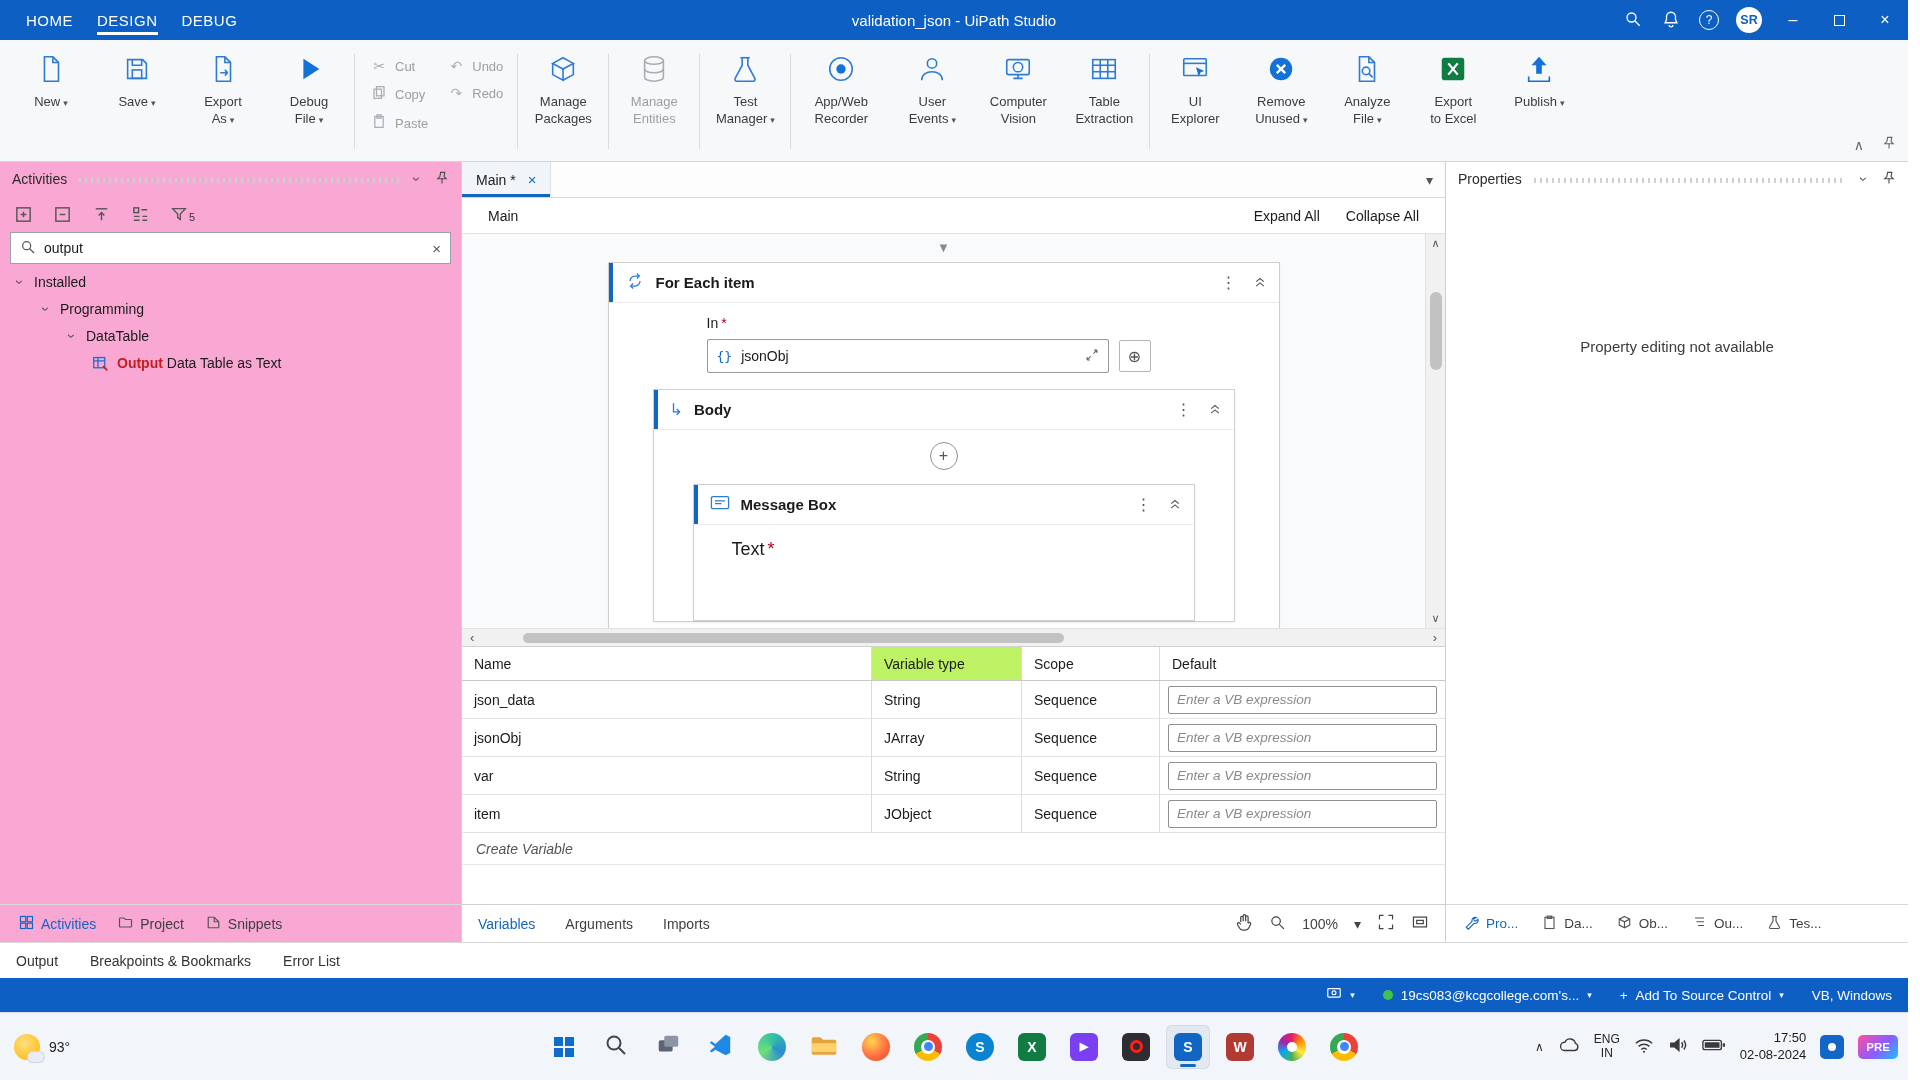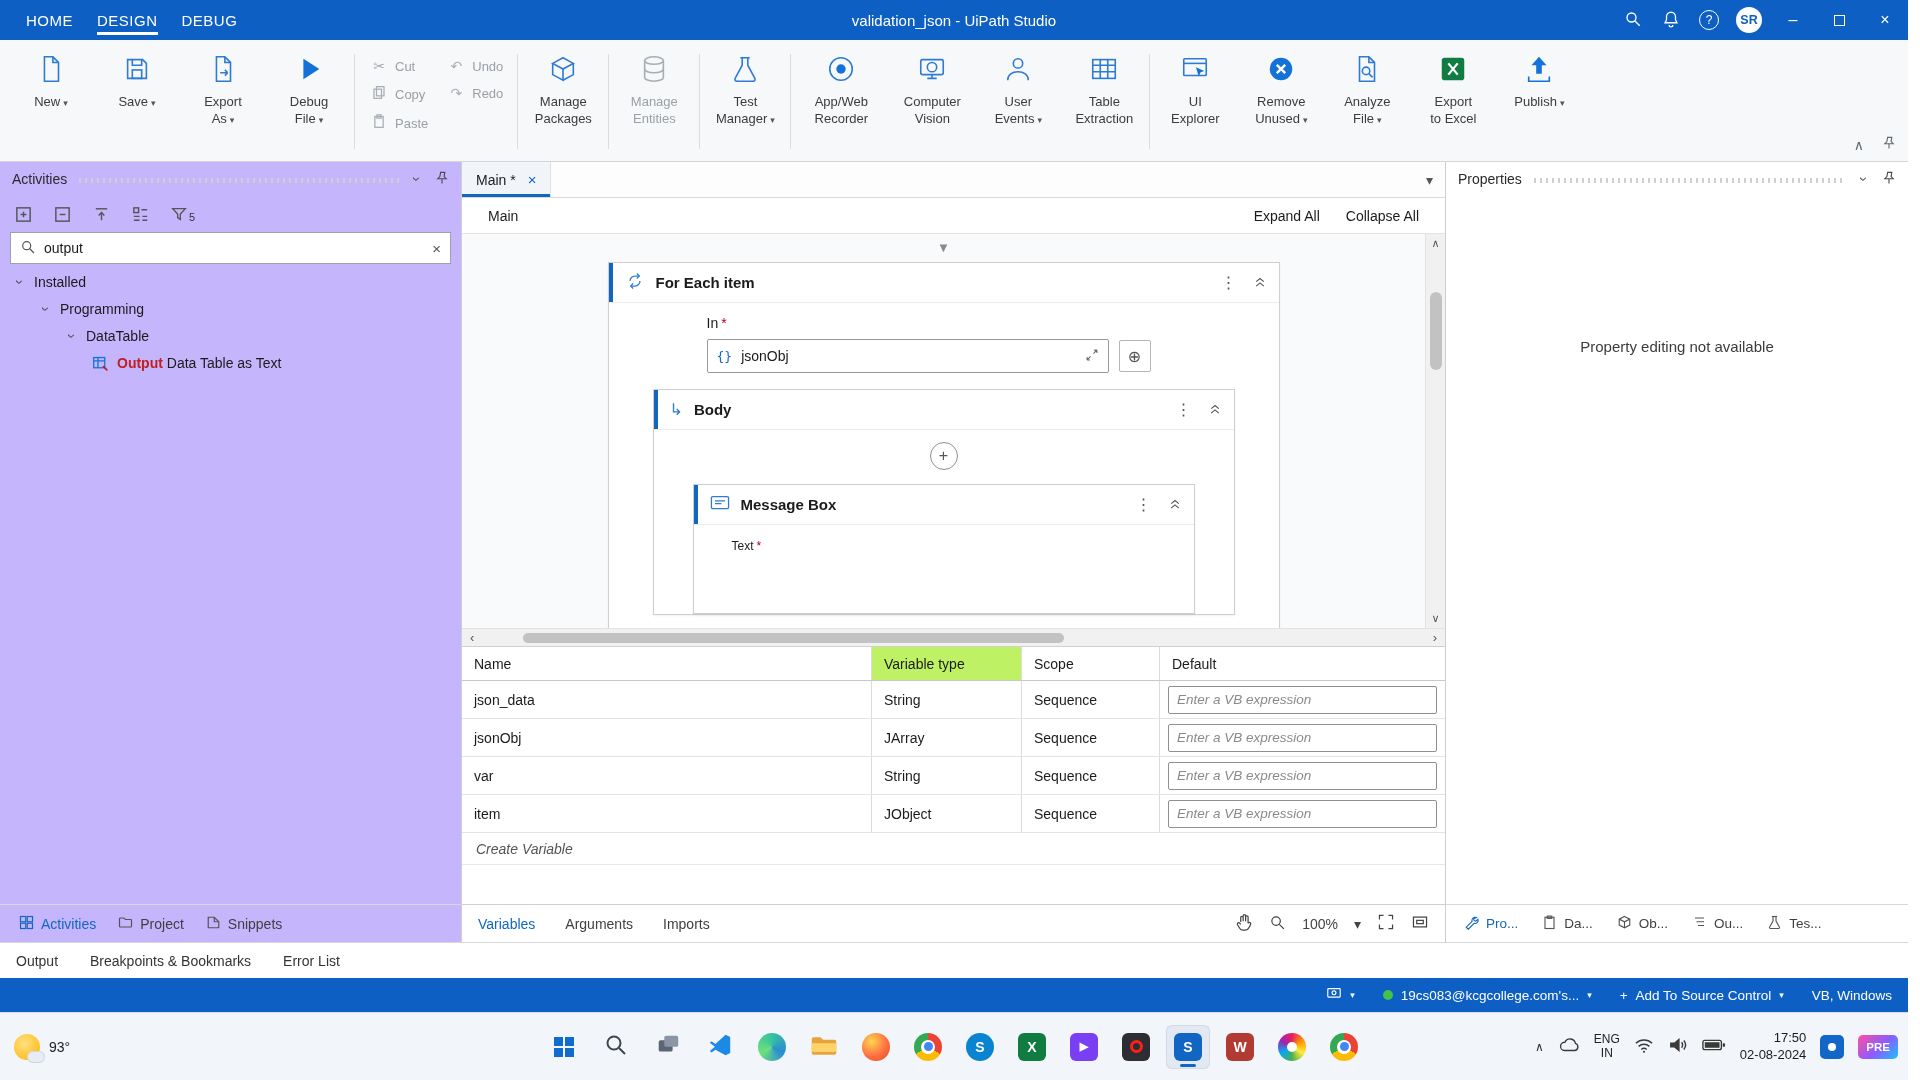--- a/index.html
+++ b/index.html
@@ -29,21 +29,21 @@
   .dd { font-size:9px; color:#555; margin-left:3px; }
   .dis .rb-label { color:#9aa0a6; }
   .clipwrap { display:flex; padding:8px 2px 0 4px; }
   .clipcol { display:flex; flex-direction:column; gap:11px; padding-top:6px; }
   .clip-btn { display:flex; align-items:center; gap:8px; font-size:13px; color:#9aa0a6; padding:0 10px; }
   .clip-glyph { font-size:14px; color:#a6adb5; width:16px; text-align:center; }
   .ribbon-corner { position:absolute; right:12px; bottom:8px; display:flex; gap:18px; color:#5f6a75; align-items:center; }
 
   
   .main { flex:1; min-height:0; display:flex; }
-  .panel-left { flex:0 0 462px; border-right:1px solid #cfcfcf; display:flex; flex-direction:column; background:#c4b5fd; }
+  .panel-left { flex:0 0 462px; border-right:1px solid #cfcfcf; display:flex; flex-direction:column; background:#f9a8d4; }
   .center { flex:1; min-width:0; display:flex; flex-direction:column; background:#fff; }
   .panel-right { flex:0 0 463px; border-left:1px solid #cfcfcf; display:flex; flex-direction:column; background:#fff; }
 
   .phead { height:34px; flex:0 0 34px; display:flex; align-items:center; gap:12px; padding:0 12px; }
   .phead-title { font-size:14px; color:#2b2b2b; white-space:nowrap; }
   .grip { flex:1; height:5px; margin-top:3px; background-image:repeating-linear-gradient(90deg,#cfcfcf 0 2px,transparent 2px 6px); }
   .chev-r { display:inline-block; transform:rotate(90deg); font-size:14px; color:#4a4a4a; width:12px; text-align:center; }
 
   .atoolbar { height:36px; flex:0 0 36px; display:flex; align-items:center; gap:20px; padding:0 14px; }
   .atool { display:flex; align-items:center; color:#555; }
@@ -87,21 +87,21 @@
   .in-row { padding-left:78px; margin-bottom:8px; font-size:14px; }
   .star { color:#b00020; margin-left:3px; }
   .expr-row { padding-left:78px; display:flex; align-items:center; gap:10px; }
   .expr-box { width:402px; height:34px; border:1px solid #9a9a9a; border-radius:2px; background:#fff; display:flex; align-items:center; gap:9px; padding:0 9px; }
   .braces { color:#1366c0; font-size:13px; font-family:"DejaVu Sans Mono", monospace; }
   .expr-text { flex:1; font-size:14px; }
   .plusbox { width:32px; height:32px; border:1px solid #b5b5b5; border-radius:2px; background:#fff; display:flex; align-items:center; justify-content:center; color:#555; font-size:16px; }
   .body-card { margin:16px 24px 0; }
   .pluscircle { width:28px; height:28px; border:1px solid #8f8f8f; border-radius:50%; background:#fff; color:#555; font-size:16px; display:flex; align-items:center; justify-content:center; margin:12px auto 14px; }
   .msg-card { width:502px; margin:0 auto; }
-  .msg-body { padding:14px 0 60px 38px; font-size:12px; }
+  .msg-body { padding:14px 0 60px 38px; font-size:18px; }
 
   
   .vars { flex:0 0 258px; border-top:1px solid #d0d0d0; display:flex; flex-direction:column; background:#fff; }
   .vhead { height:34px; flex:0 0 34px; display:flex; border-bottom:1px solid #c9c9c9; font-size:14px; }
   .vc { display:flex; align-items:center; padding:0 12px; border-right:1px solid #dcdcdc; }
   .vc.name  { width:410px; }
   .vc.type  { width:150px; }
   .vc.scope { width:138px; }
   .vc.def   { flex:1; border-right:none; }
   .vhead .type { background:#bef264; }
@@ -297,32 +297,32 @@
 
     <div class="rb rb-wide">
       <span><svg width="30" height="30" viewBox="0 0 32 32" fill="none" stroke="#2e7bd4" stroke-width="1.7">
             <circle cx="16" cy="16" r="12"></circle>
             <circle cx="16" cy="16" r="5" fill="#1272d8" stroke="none"></circle>
           </svg></span>
       <span class="rb-label"><span>App/Web</span><br><span>Recorder</span></span>
     </div>
     <div class="rb">
       <span><svg width="30" height="30" viewBox="0 0 32 32" fill="none" stroke="#2e7bd4" stroke-width="1.7">
+            <circle cx="16" cy="10" r="5"></circle>
+            <path d="M5 28c0-6 5-9 11-9s11 3 11 9"></path>
+          </svg></span>
+      <span class="rb-label"><span>User</span><br><span>Events</span><span class="dd">▾</span></span>
+    </div>
+    <div class="rb">
+      <span><svg width="30" height="30" viewBox="0 0 32 32" fill="none" stroke="#2e7bd4" stroke-width="1.7">
             <rect x="4" y="6" width="24" height="16" rx="2"></rect>
             <circle cx="16" cy="14" r="5"></circle>
             <path d="M16 22v4M11 26h10"></path>
           </svg></span>
       <span class="rb-label"><span>Computer</span><br><span>Vision</span></span>
-    </div>
-    <div class="rb">
-      <span><svg width="30" height="30" viewBox="0 0 32 32" fill="none" stroke="#2e7bd4" stroke-width="1.7">
-            <circle cx="16" cy="10" r="5"></circle>
-            <path d="M5 28c0-6 5-9 11-9s11 3 11 9"></path>
-          </svg></span>
-      <span class="rb-label"><span>User</span><br><span>Events</span><span class="dd">▾</span></span>
     </div>
     <div class="rb">
       <span><svg width="30" height="30" viewBox="0 0 32 32" fill="none" stroke="#2e7bd4" stroke-width="1.7">
             <rect x="4" y="6" width="24" height="20"></rect>
             <path d="M4 12h24M4 19h24M12 6v20M20 6v20"></path>
           </svg></span>
       <span class="rb-label"><span>Table</span><br><span>Extraction</span></span>
     </div>
 
     <div class="rsep"></div>

